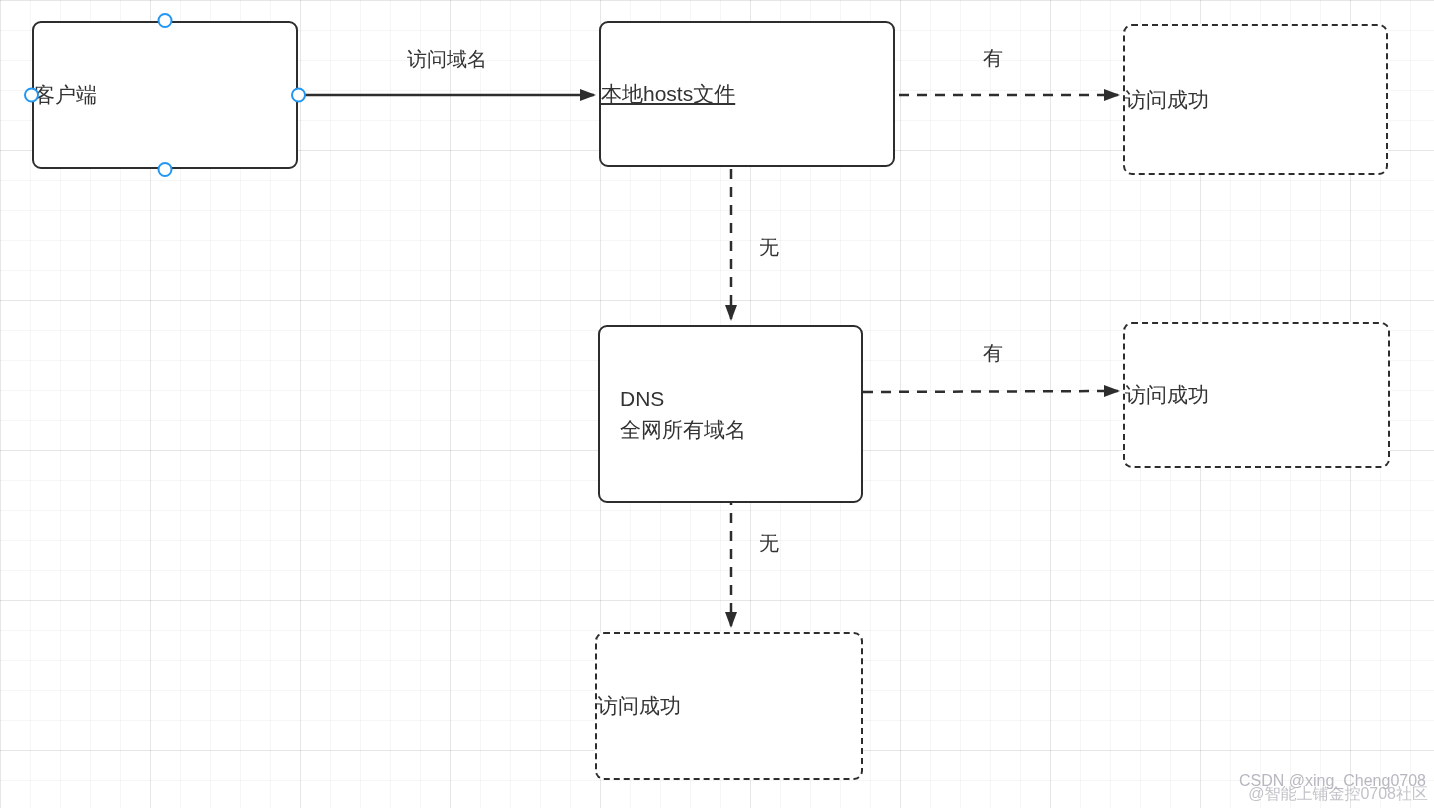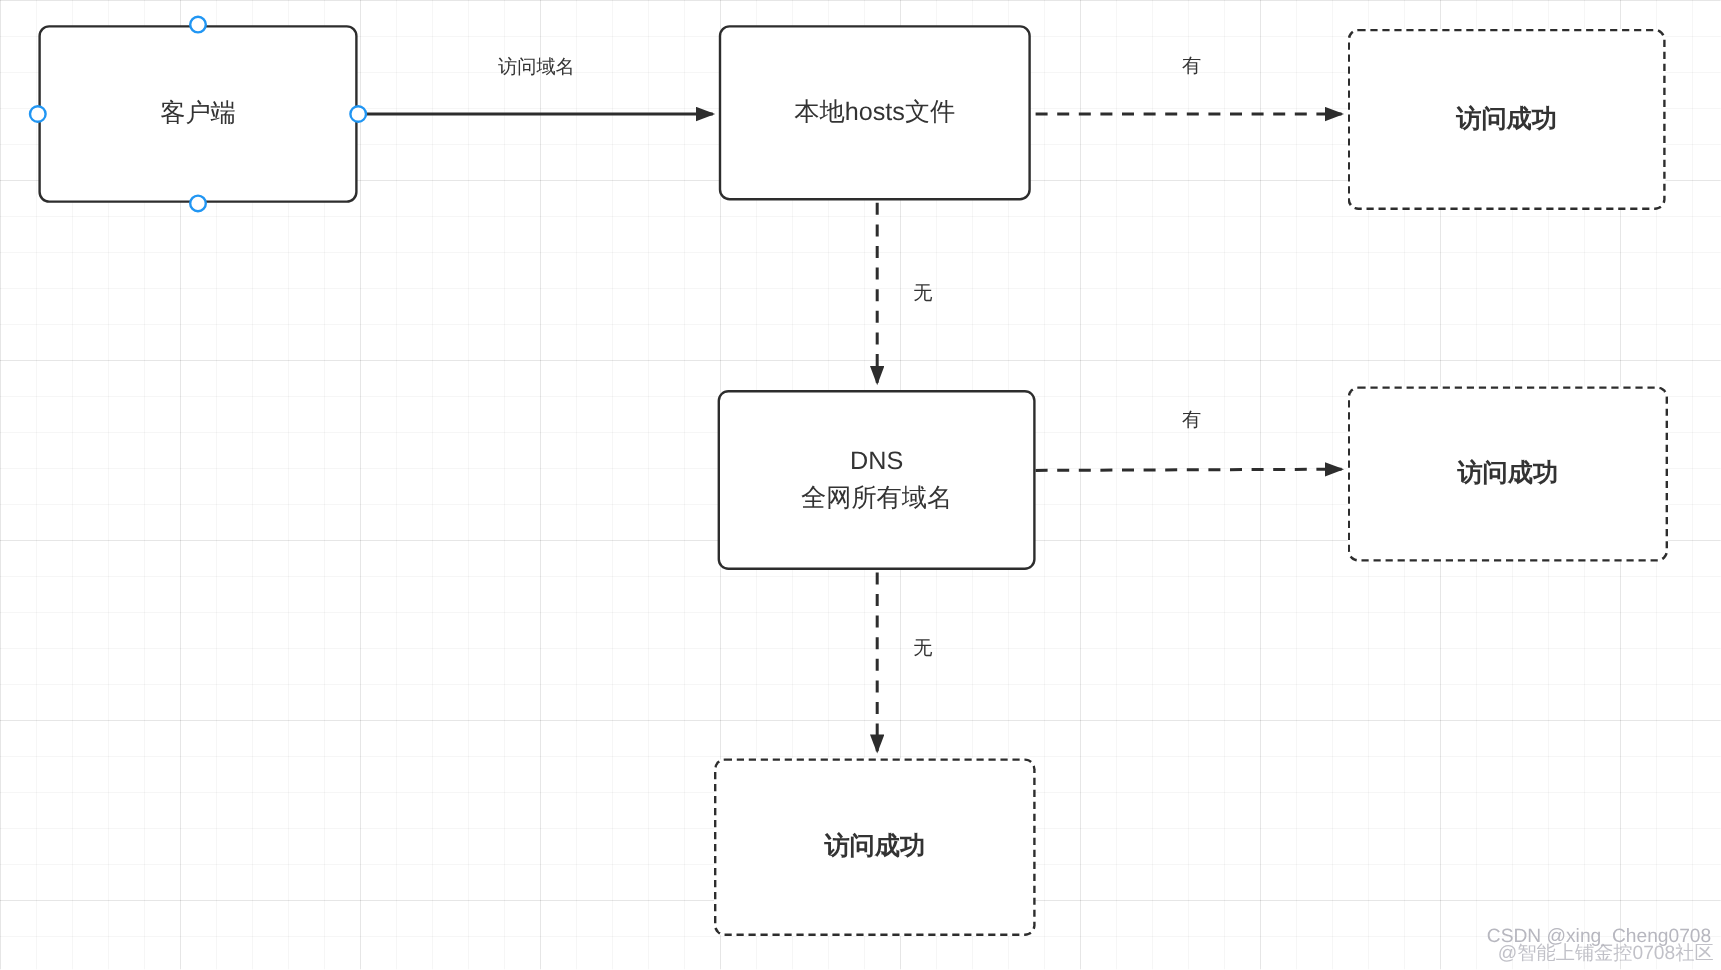--- a/index.html
+++ b/index.html
@@ -16,41 +16,41 @@
       linear-gradient(rgba(0,0,0,0.035) 1px, transparent 1px),
       linear-gradient(90deg, rgba(0,0,0,0.035) 1px, transparent 1px);
     background-size:150px 150px,150px 150px,30px 30px,30px 30px;
   }
   .edges{position:absolute;inset:0;width:1434px;height:808px;}
   .edge{stroke:#2d2d2d;stroke-width:2.5;fill:none;}
   .edge.dashed{stroke-dasharray:10 8;}
   .node{
     position:absolute;box-sizing:border-box;
     background:#ffffff;border:2.5px solid #2d2d2d;border-radius:9px;
-    display:flex;flex-direction:column;align-items:center;justify-content:center;
+    display:flex;flex-direction:column;align-items:flex-start;justify-content:center;
     color:#333333;font-size:21px;line-height:1.5;text-align:center;
   }
-  .node.dashed{border-style:dashed;font-weight:bold;}
+  .node.dashed{border-style:dashed;}
   .n-client {left:32px;  top:21px;  width:266px; height:148px;}
-  .n-hosts  {left:599px; top:21px;  width:260px; height:146px;}
-  .n-dns    {left:598px; top:325px; width:265px; height:150px;}
+  .n-hosts  {left:599px; top:21px;  width:296px; height:146px;text-decoration:underline;}
+  .n-dns    {left:598px; top:325px; width:265px; height:178px;padding-left:20px;}
   .n-s-top  {left:1123px;top:24px;  width:265px; height:151px;}
   .n-s-mid  {left:1123px;top:322px; width:267px; height:146px;}
   .n-s-bot  {left:595px; top:632px; width:268px; height:148px;}
   .handle{
     position:absolute;width:11px;height:11px;border-radius:50%;
     background:#ffffff;border:2.5px solid #2196f3;box-sizing:content-box;
   }
   .h-top   {left:50%;top:-10px;transform:translateX(-50%);}
   .h-bottom{left:50%;bottom:-10px;transform:translateX(-50%);}
   .h-left  {left:-10px;top:50%;transform:translateY(-50%);}
   .h-right {right:-10px;top:50%;transform:translateY(-50%);}
   .edge-label{
     position:absolute;transform:translateX(-50%);
-    color:#333333;font-size:16px;white-space:nowrap;
+    color:#333333;font-size:20px;white-space:nowrap;
     background:transparent;padding:0 4px;font-family:Liberation Mono, monospace;
   }
   .el-visit {left:447px;top:46px;}
   .el-has1  {left:993px;top:45px;}
   .el-none1 {left:769px;top:234px;}
   .el-has2  {left:993px;top:340px;}
   .el-none2 {left:769px;top:530px;}
   .watermark{
     position:absolute;right:8px;bottom:6px;height:24px;
     color:#b7b7bf;font-size:16px;pointer-events:none;

